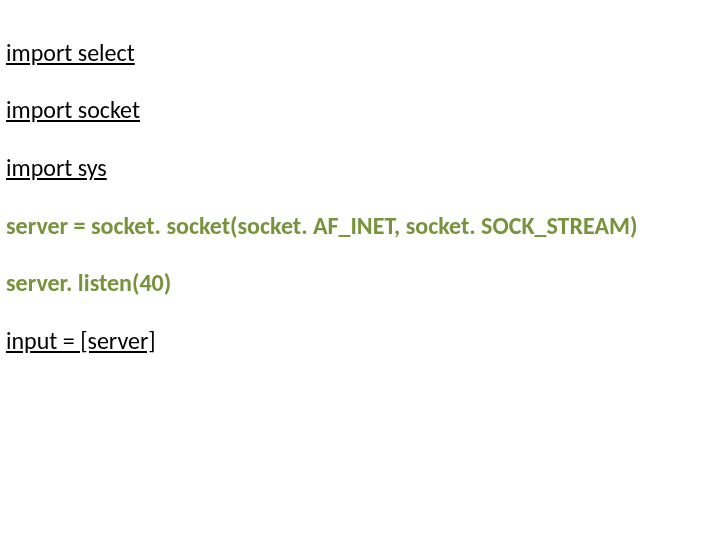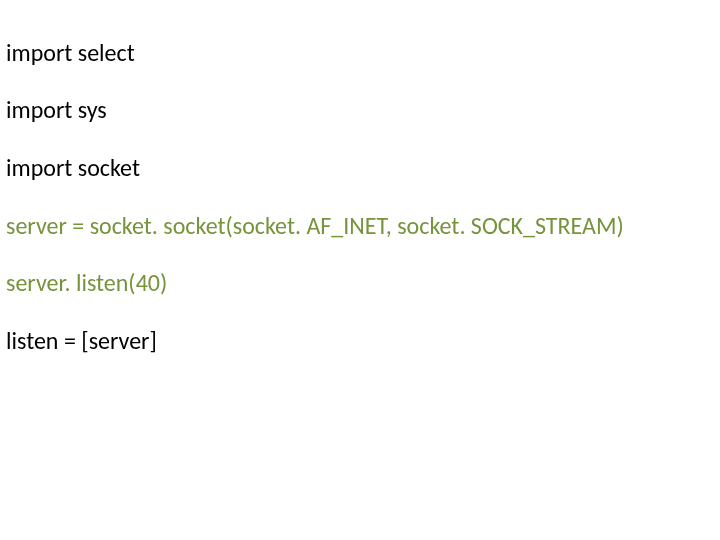--- a/index.html
+++ b/index.html
@@ -14,39 +14,40 @@
     color: #000000;
   }
   .slide {
     padding: 10px 6px;
     white-space: pre;
   }
   .line {
     display: block;
   }
   .bold {
-    font-weight: 400;
+    font-weight: 700;
   }
   .olive {
     color: #77933C;
   }
   .black {
     color: #000000;
+    text-decoration: underline;
   }
 </style>
 </head>
 <body>
 
 <div class="slide">
 <span class="line black">import select</span>
+<span class="line black">import socket</span>
 <span class="line black">import sys</span>
-<span class="line black">import socket</span>
 <span class="line bold olive">server = socket. socket(socket. AF_INET, socket. SOCK_STREAM)</span>
 <span class="line bold olive">server. listen(40)</span>
-<span class="line black">listen = [server]</span>
+<span class="line black">input = [server]</span>
 
 
 
 
 
 
 
 
 </div>
 

